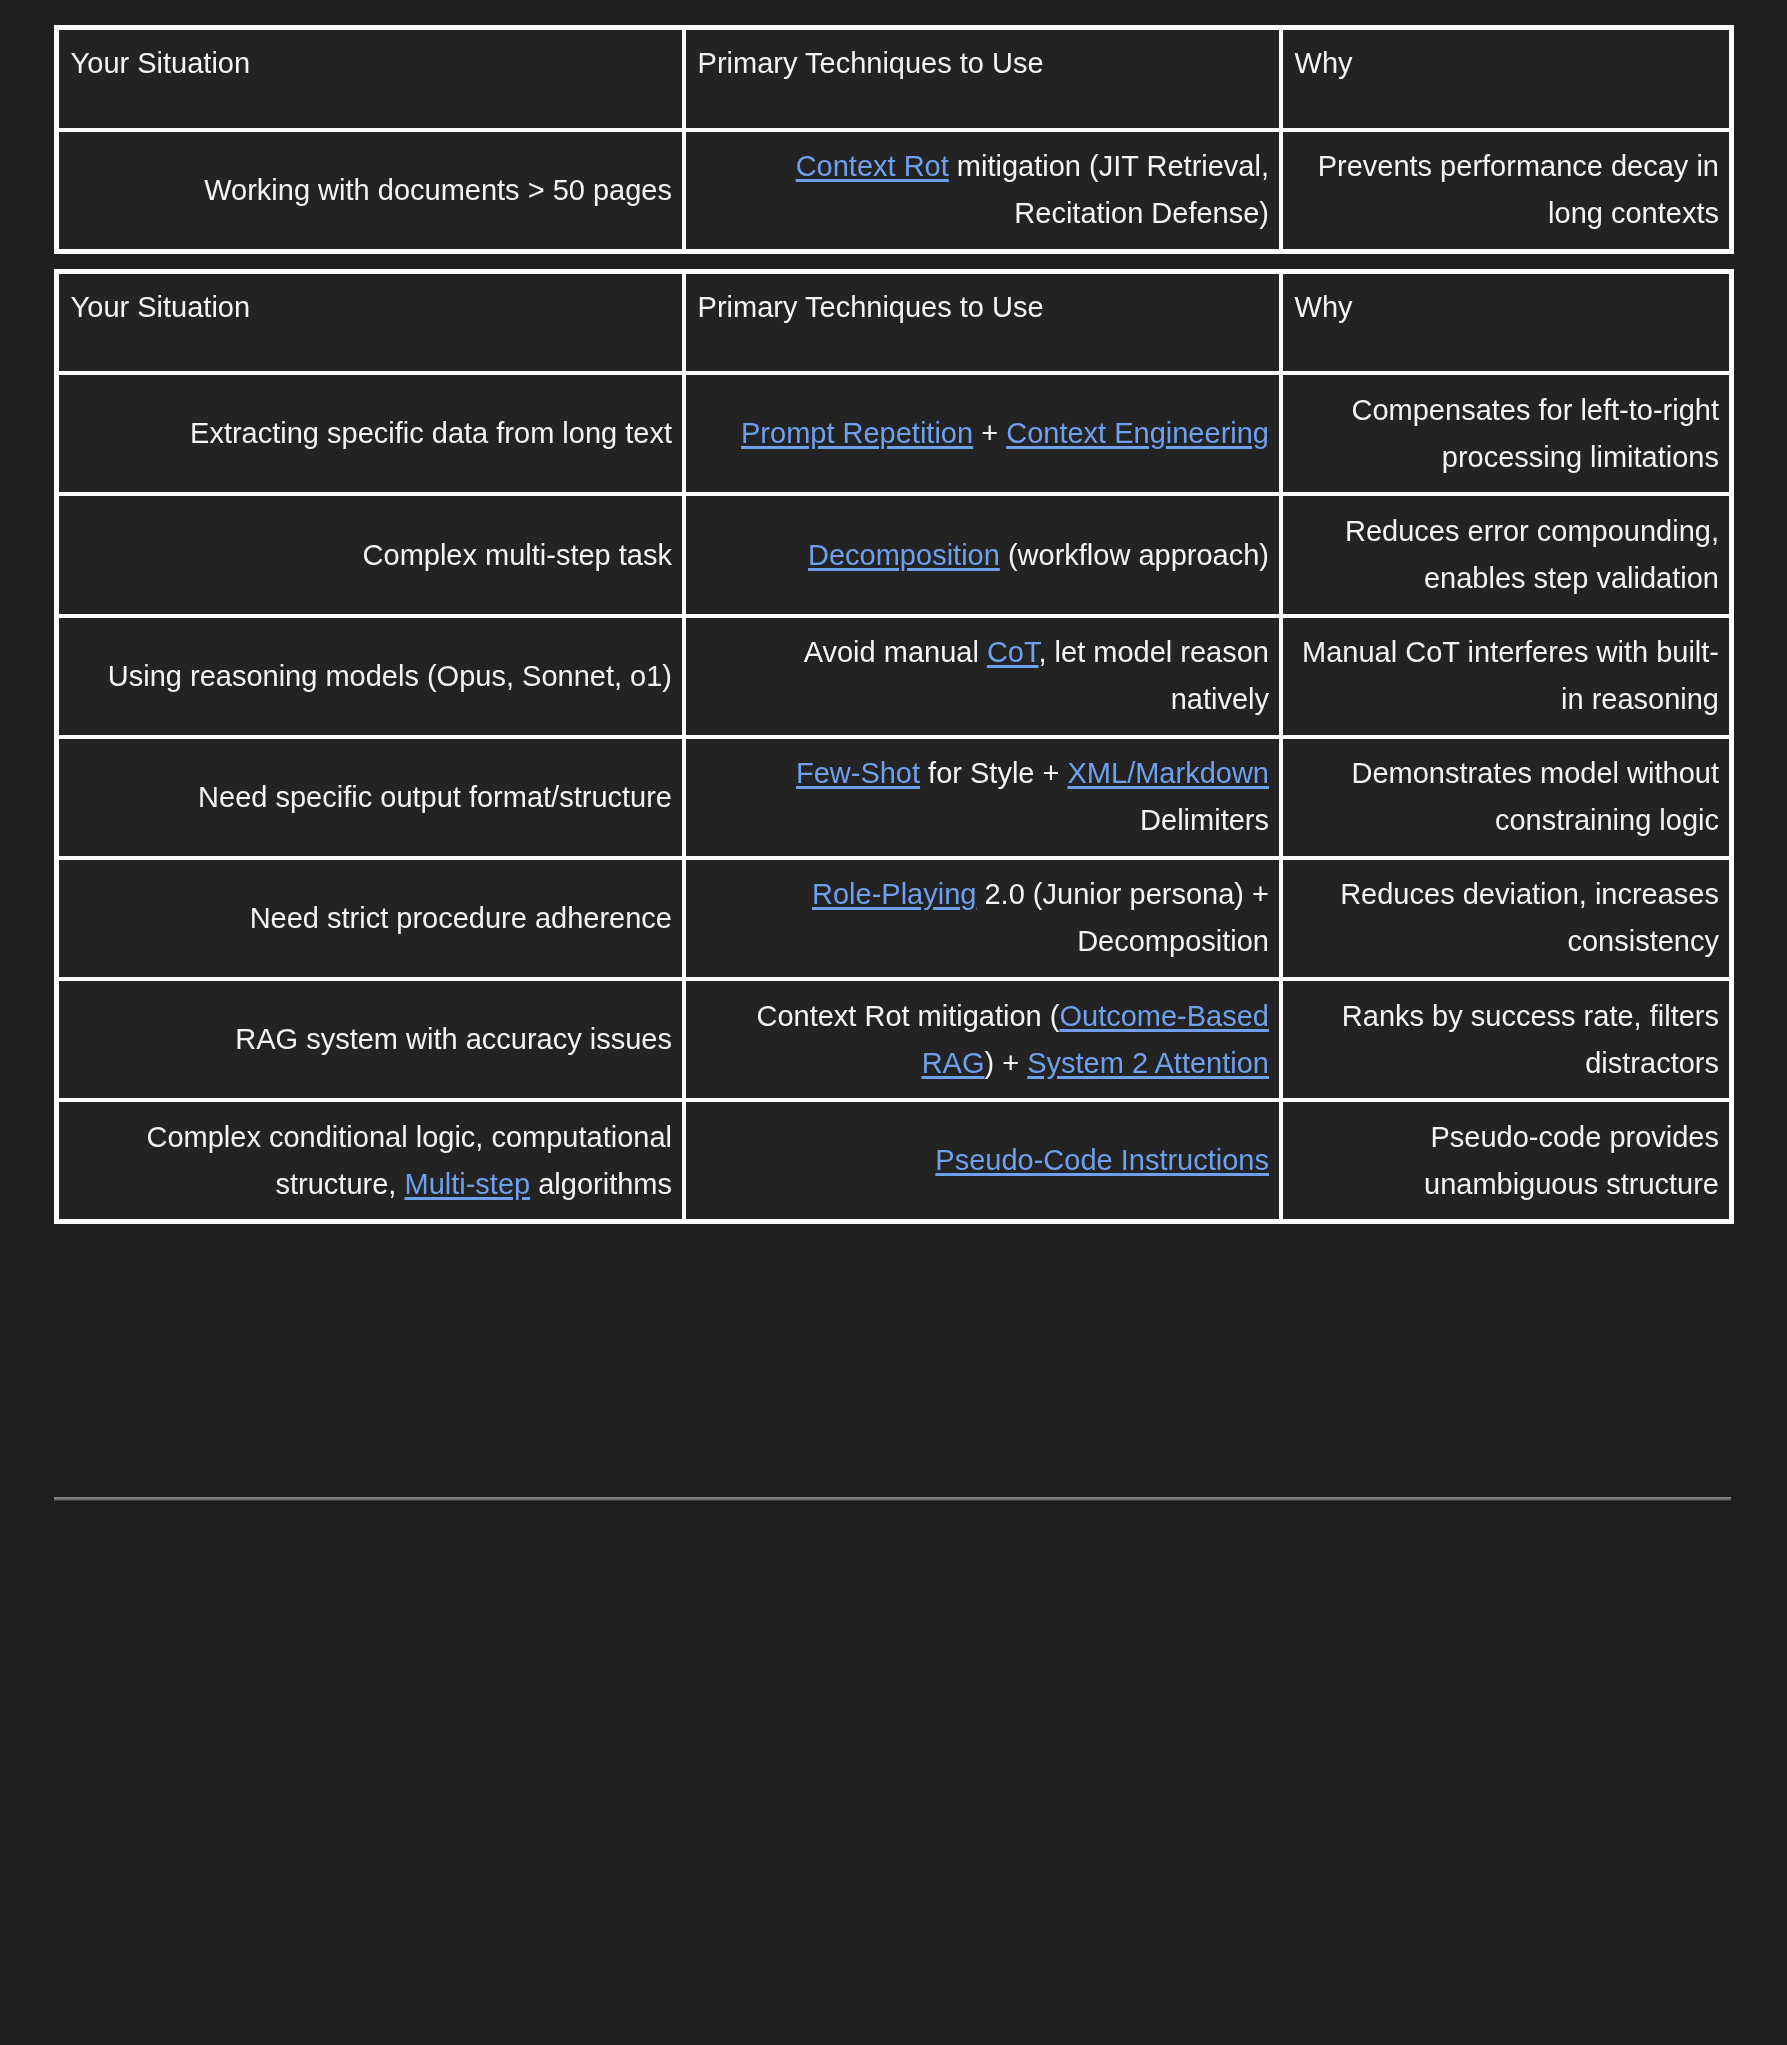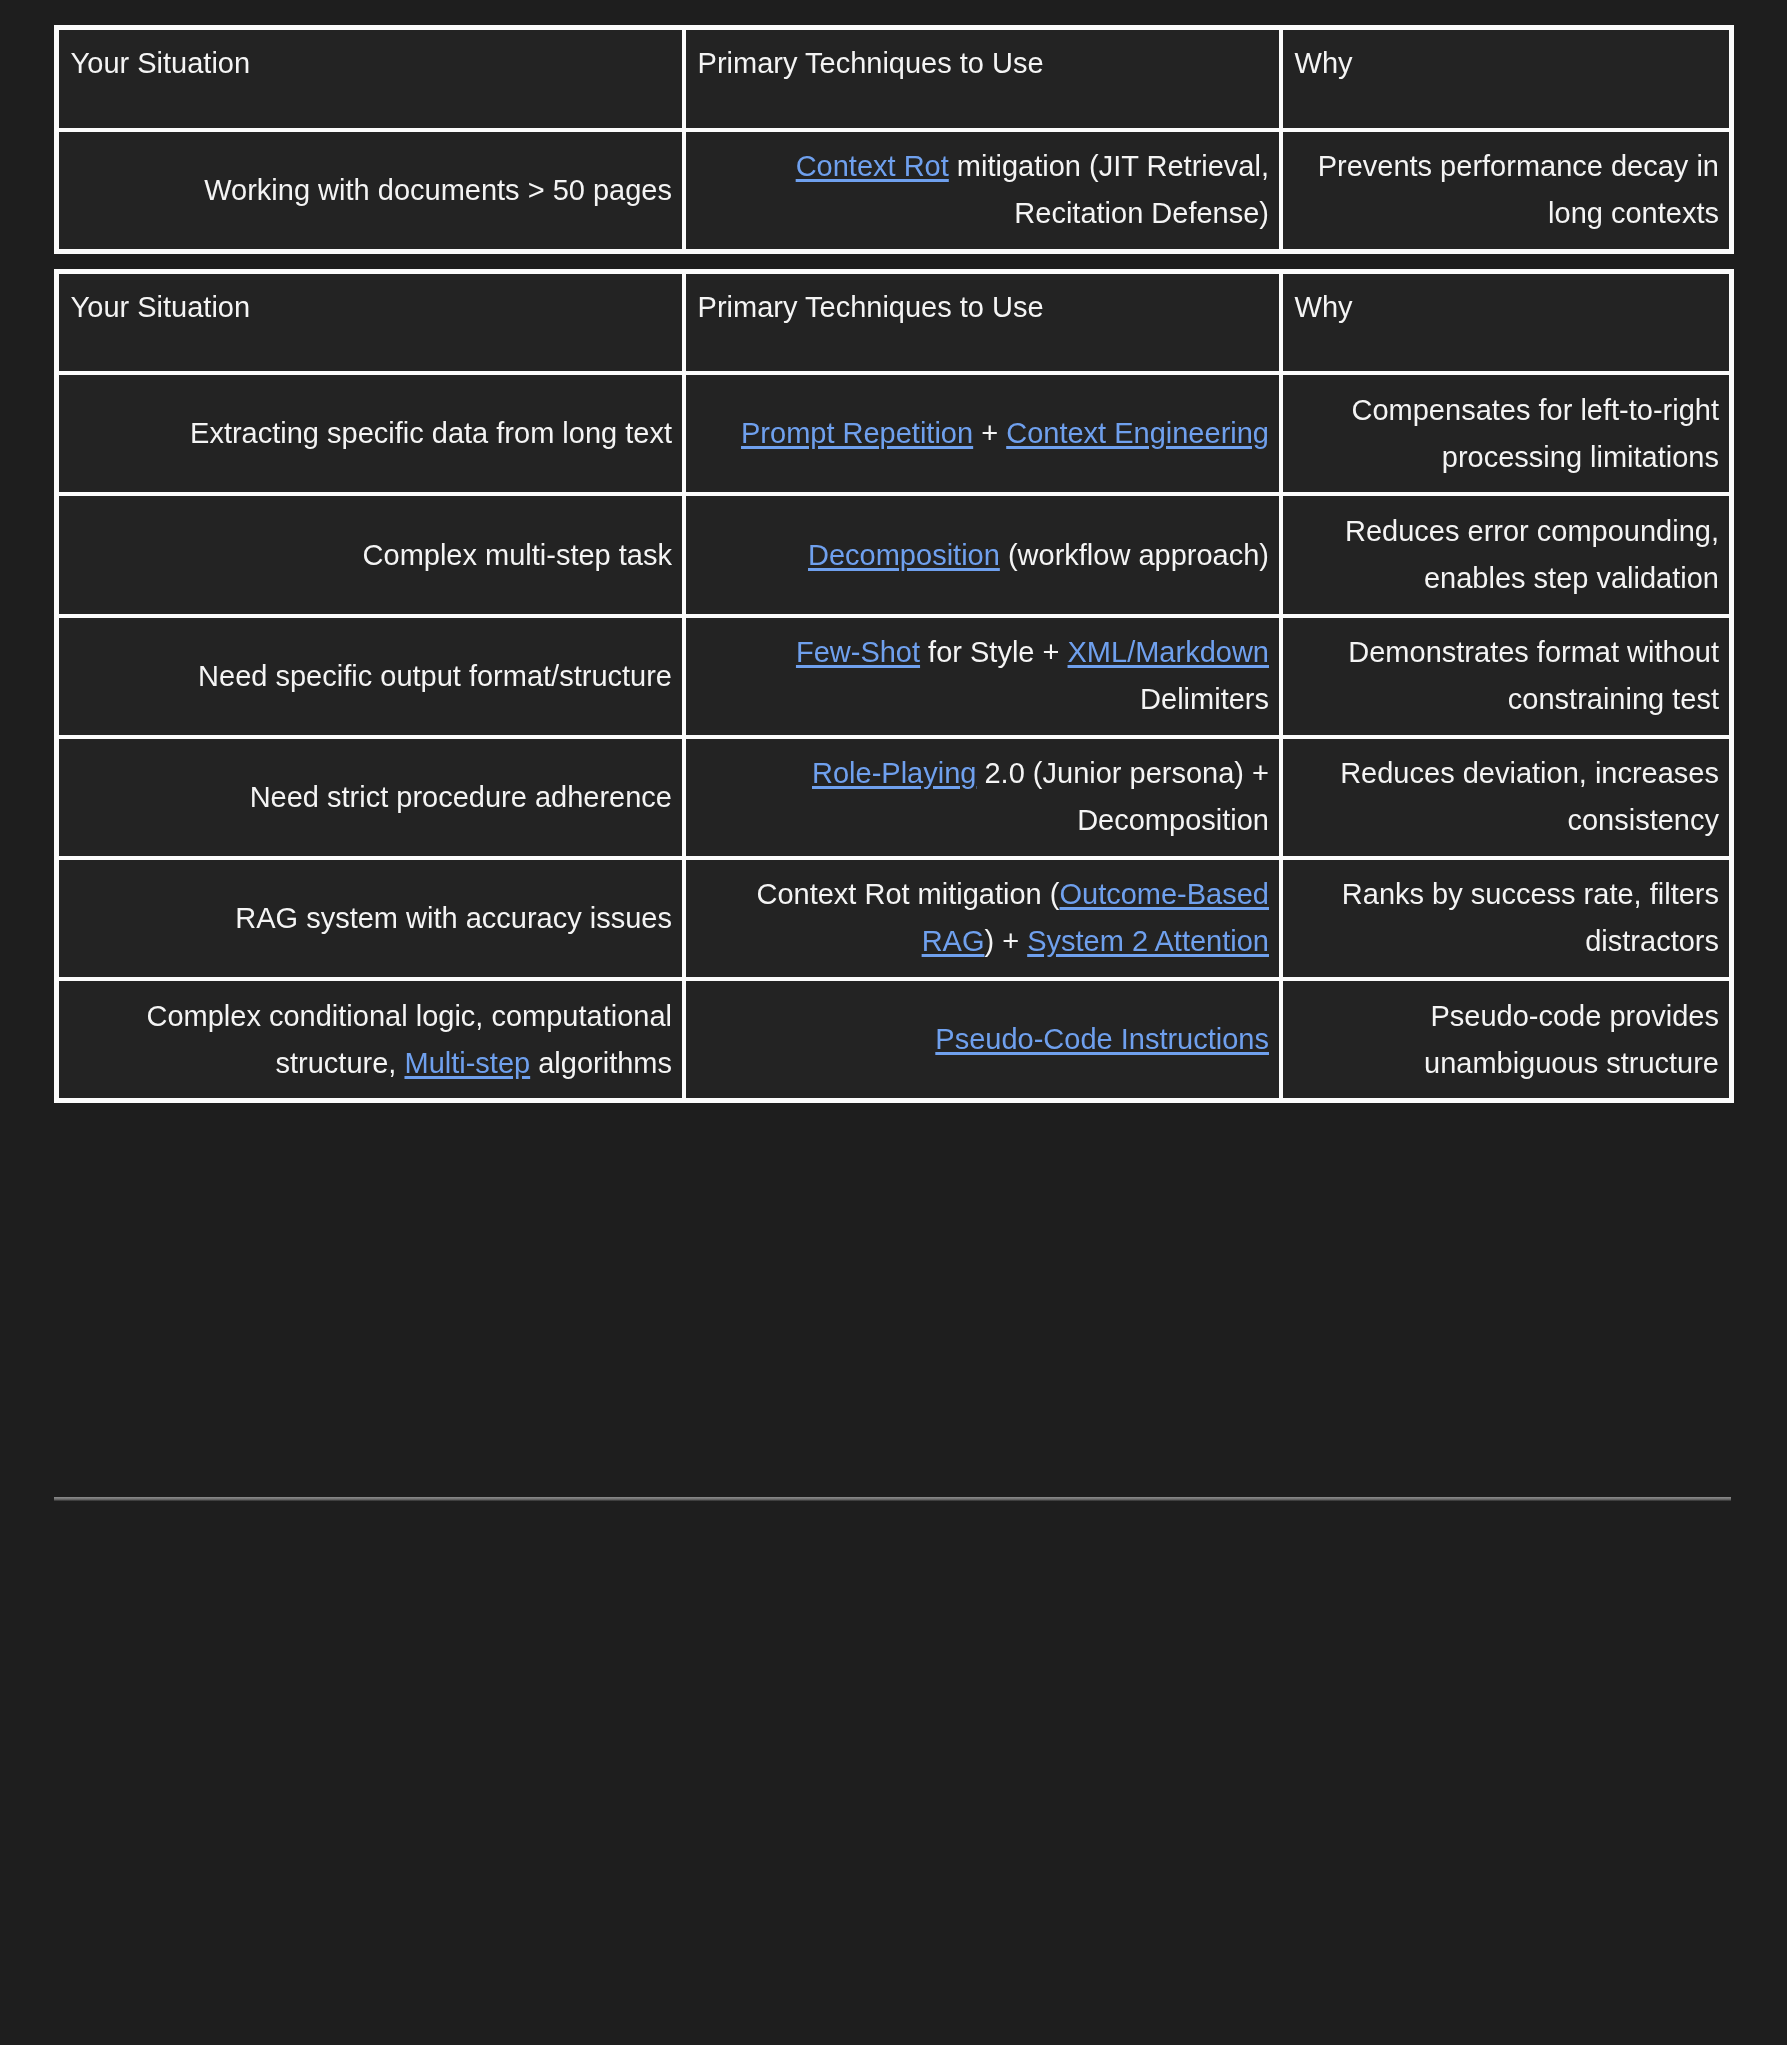--- a/index.html
+++ b/index.html
@@ -142,27 +142,38 @@
           </td>
           <td>
             <span class="cellwrap"><a class="tlink" href="#">Decomposition</a><span> (workflow approach)</span></span>
           </td>
           <td>
             <span class="cellwrap">Reduces error compounding, enables step validation</span>
           </td>
         </tr>
         <tr class="data-row row-tall">
           <td>
+            <span class="cellwrap"><span>Using reasoning models (Opus, Sonnet, o1)</span></span>
+          </td>
+          <td>
+            <span class="cellwrap"><span>Avoid manual </span><a class="tlink" href="#">CoT</a><span>, let model reason natively</span></span>
+          </td>
+          <td>
+            <span class="cellwrap">Manual CoT interferes with built-in reasoning</span>
+          </td>
+        </tr>
+        <tr class="data-row row-tall">
+          <td>
             <span class="cellwrap"><span>Need specific output format/structure</span></span>
           </td>
           <td>
             <span class="cellwrap"><a class="tlink" href="#">Few-Shot</a><span> for Style + </span><a class="tlink" href="#">XML/Markdown</a><span> Delimiters</span></span>
           </td>
           <td>
-            <span class="cellwrap">Demonstrates format without constraining test</span>
+            <span class="cellwrap">Demonstrates model without constraining logic</span>
           </td>
         </tr>
         <tr class="data-row row-tall">
           <td>
             <span class="cellwrap"><span>Need strict procedure adherence</span></span>
           </td>
           <td>
             <span class="cellwrap"><a class="tlink" href="#">Role-Playing</a><span> 2.0 (Junior persona) + Decomposition</span></span>
           </td>
           <td>

